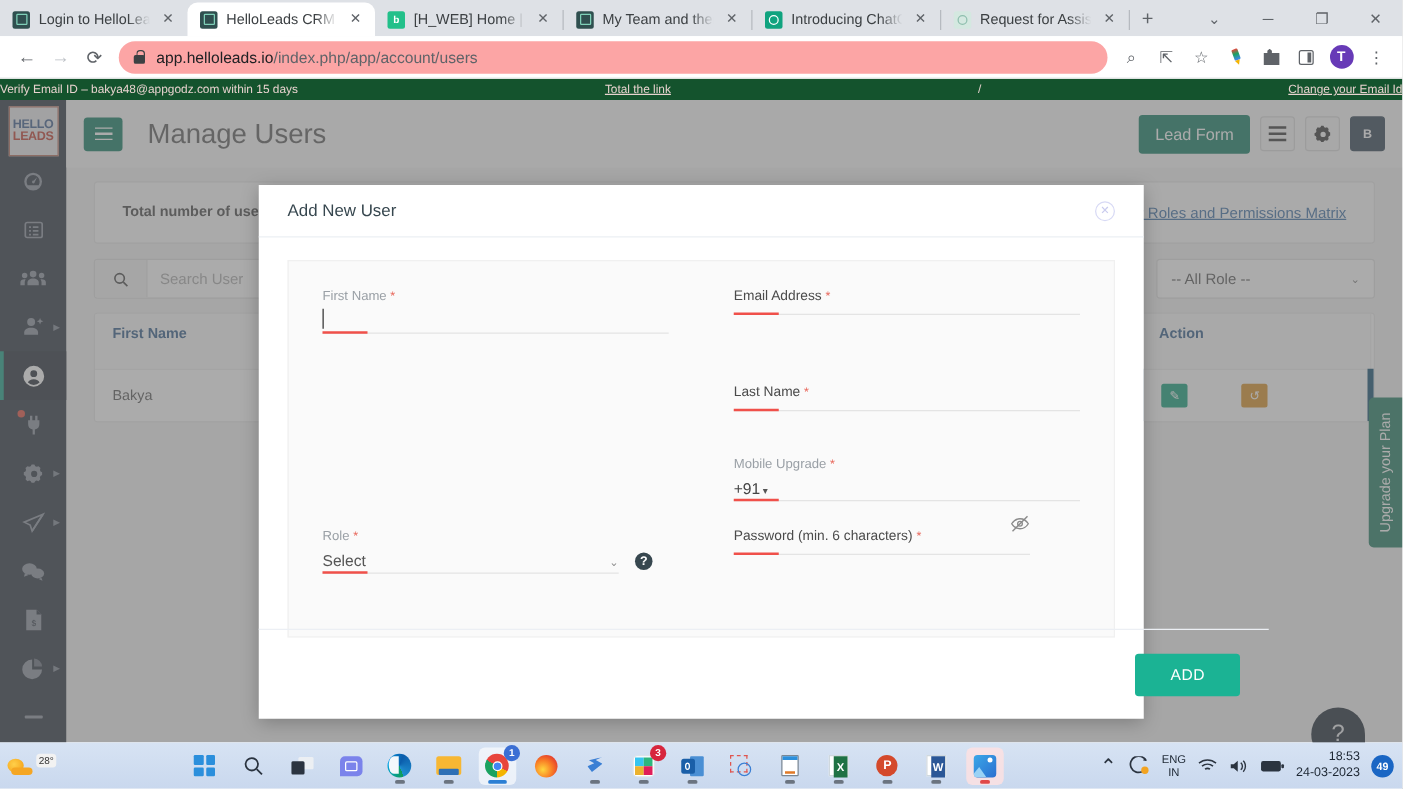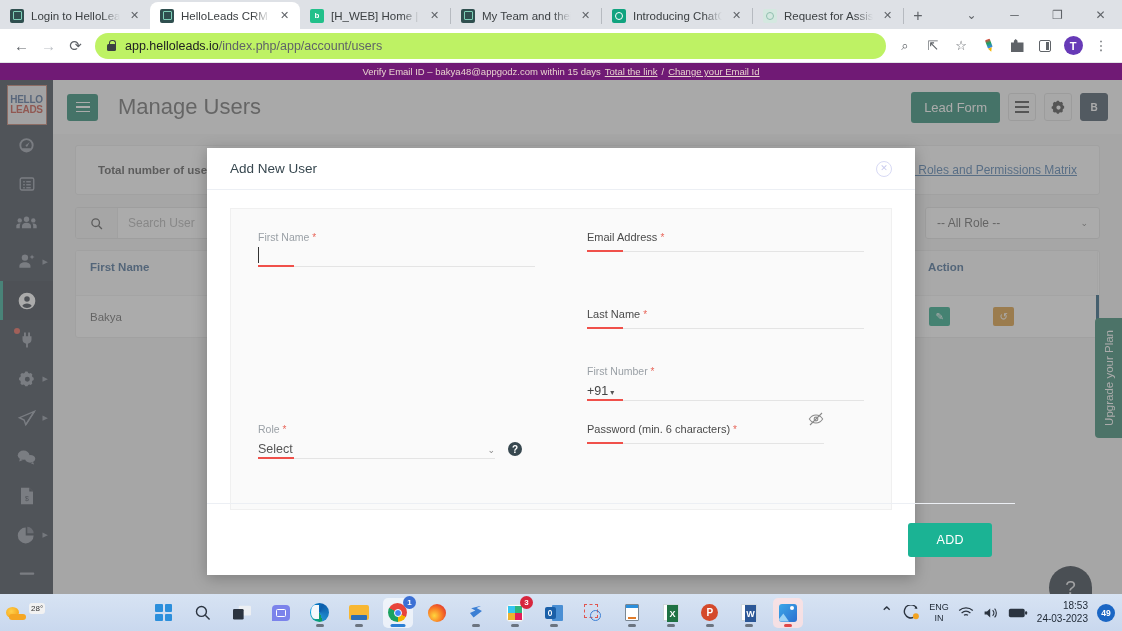--- a/index.html
+++ b/index.html
@@ -85,21 +85,21 @@
     border-bottom: 1px solid #e3e5e8;
   }
   .nav-btn {
     width: 27px; height: 27px; flex: 0 0 auto;
     display: flex; align-items: center; justify-content: center;
     color: #5f6368; font-size: 15px; border-radius: 50%;
   }
   .nav-btn.disabled { color: #bdc1c6; }
   .omnibox {
     flex: 1 1 auto; height: 26px; margin: 0 6px;
-    background: #bef264; border-radius: 13px;
+    background: #fca5a5; border-radius: 13px;
     display: flex; align-items: center; padding: 0 12px; gap: 9px;
     min-width: 0;
   }
   .lock-icon { width: 9px; height: 11px; flex: 0 0 auto; position: relative; }
   .lock-icon::before {
     content: ""; position: absolute; left: 0; bottom: 0;
     width: 9px; height: 7px; background: #3c4043; border-radius: 1.5px;
   }
   .lock-icon::after {
     content: ""; position: absolute; left: 2px; top: 0;
@@ -141,22 +141,22 @@
     display: flex; align-items: center; justify-content: center;
     font-size: 11px; font-weight: bold;
   }
 
   
   .app { position: absolute; top: 63px; left: 0; width: 1122px; height: 531px; background: #f4f4f4; overflow: hidden; }
 
   
   .verify-banner {
     position: absolute; top: 0; left: 0; width: 1122px; height: 17px;
-    background: #701a75; color: #e8d3cf;
-    font-size: 9.5px; display: flex; align-items: center; justify-content: center; gap: 4px;
+    background: #14532d; color: #e8d3cf;
+    font-size: 9.5px; display: flex; align-items: center; justify-content: space-between; gap: 4px;
   }
   .verify-banner a { color: #e8d3cf; text-decoration: underline; }
 
   
   .sidebar {
     position: absolute; top: 17px; left: 0; width: 53px; height: 514px;
     background: #28303d;
     display: flex; flex-direction: column; align-items: center;
   }
   .logo-box {
@@ -250,21 +250,21 @@
     overflow: hidden;
   }
   table { width: 100%; border-collapse: collapse; }
   thead th {
     background: #fafafa; font-size: 11.5px; color: #2e5a88; font-weight: bold;
     text-align: left; padding: 10px 14px; border-bottom: 1px solid #eee;
     border-right: 1px solid #f0f0f0; vertical-align: top; white-space: pre-line;
   }
   tbody td {
     font-size: 11.5px; color: #555; padding: 11px 14px;
-    border-right: 3px solid #0c4a6e; height: 38px;
+    border-right: 5px solid #0c4a6e; height: 38px;
   }
   .act-cell { display: flex; gap: 11px; align-items: center; }
   .act-btn {
     width: 21px; height: 19px; border-radius: 2px;
     display: flex; align-items: center; justify-content: center;
     color: #fff; font-size: 10px;
   }
   .act-edit { background: #0e9e78; }
   .act-hist { background: #d99022; }
 
@@ -851,21 +851,21 @@
           </div>
 
           <div class="field field-col-r" style="height:57px">
             <span class="field-label dark"><span>Last Name</span> <span class="req">*</span></span>
             <div class="field-line" style="height:8px">
               <input class="field-input" value="" style="height: 8px;">
             </div>
           </div>
 
           <div class="field field-col-r" style="height:58px">
-            <span class="field-label"><span>First Number</span> <span class="req">*</span></span>
+            <span class="field-label"><span>Mobile Upgrade</span> <span class="req">*</span></span>
             <div class="field-line">
               <span class="phone-prefix"><span>+91</span><span class="c">▾</span></span>
               <input class="field-input" value="" style="flex: 1 1 auto;">
             </div>
           </div>
 
           <div class="field" style="height:60px">
             <span class="field-label"><span>Role</span> <span class="req">*</span></span>
             <div class="field-line" style="width:237px">
               <span class="select-val">Select</span>

